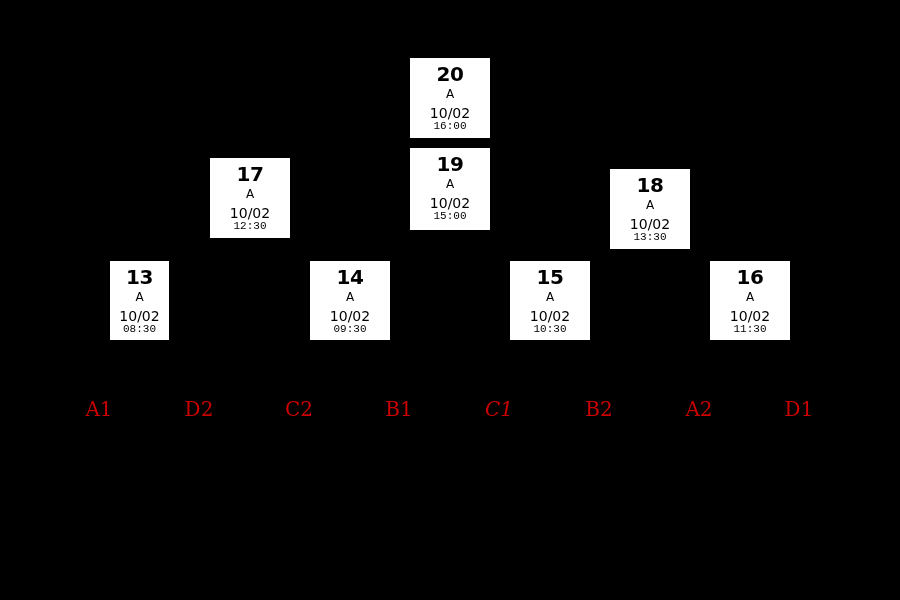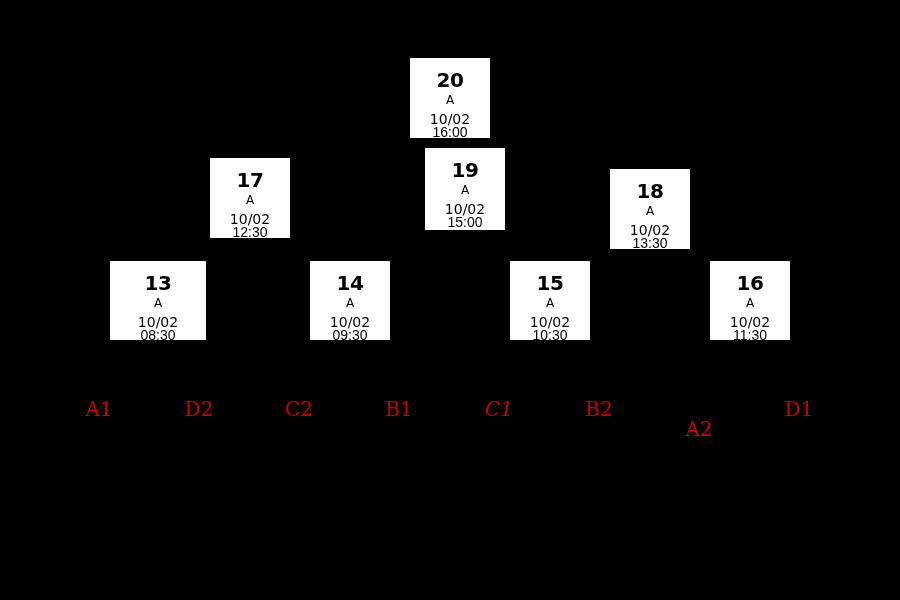--- a/index.html
+++ b/index.html
@@ -24,21 +24,21 @@
   .match-box {
     position: absolute;
     width: 80px;
     background: #ffffff;
     color: #000000;
     box-sizing: border-box;
     display: flex;
     flex-direction: column;
     align-items: center;
     justify-content: flex-start;
-    padding-top: 11px;
+    padding-top: 5px;
   }
   .match-id {
     font-family: "DejaVu Sans", sans-serif;
     font-size: 20px;
     font-weight: bold;
     line-height: 22px;
     color: #000000;
     letter-spacing: -0.5px;
   }
   .match-team {
@@ -50,22 +50,22 @@
     margin-top: 1px;
   }
   .match-date {
     font-family: "DejaVu Sans", sans-serif;
     font-size: 14px;
     line-height: 13px;
     color: #000000;
     margin-top: 5px;
   }
   .match-time {
-    font-family: Liberation Sans, sans-serif;
-    font-size: 14px;
+    font-family: Liberation Mono, monospace;
+    font-size: 11px;
     line-height: 13px;
     color: #000000;
   }
 
   
   .seed-label {
     position: absolute;
     font-family: "DejaVu Serif", serif;
     font-size: 20px;
     line-height: 16px;
@@ -73,21 +73,21 @@
     text-align: center;
     width: 60px;
     white-space: nowrap;
   }
 </style>
 </head>
 <body>
 
 <div id="stage">
   <div id="matches-layer">
-      <div class="match-box" style="left: 110px; top: 261px; width: 96px; height: 79px;">
+      <div class="match-box" style="left: 110px; top: 261px; width: 59px; height: 79px;">
         <div class="match-id">13</div>
         <div class="match-team">A</div>
         <div class="match-date">10/02</div>
         <div class="match-time">08:30</div>
       </div>
       <div class="match-box" style="left: 310px; top: 261px; width: 80px; height: 79px;">
         <div class="match-id">14</div>
         <div class="match-team">A</div>
         <div class="match-date">10/02</div>
         <div class="match-time">09:30</div>
@@ -109,36 +109,36 @@
         <div class="match-team">A</div>
         <div class="match-date">10/02</div>
         <div class="match-time">12:30</div>
       </div>
       <div class="match-box" style="left: 610px; top: 158px; width: 80px; height: 80px; margin-top: 11px;">
         <div class="match-id">18</div>
         <div class="match-team">A</div>
         <div class="match-date">10/02</div>
         <div class="match-time">13:30</div>
       </div>
-      <div class="match-box" style="left: 425px; top: 148px; width: 80px; height: 82px;">
+      <div class="match-box" style="left: 410px; top: 148px; width: 80px; height: 82px;">
         <div class="match-id">19</div>
         <div class="match-team">A</div>
         <div class="match-date">10/02</div>
         <div class="match-time">15:00</div>
       </div>
       <div class="match-box" style="left: 410px; top: 58px; width: 80px; height: 80px;">
         <div class="match-id">20</div>
         <div class="match-team">A</div>
         <div class="match-date">10/02</div>
         <div class="match-time">16:00</div>
       </div>
     </div>
   <div id="seeds-layer">
       <div class="seed-label" style="left: 69px; top: 401px;">A1</div>
       <div class="seed-label" style="left: 169px; top: 401px;">D2</div>
       <div class="seed-label" style="left: 269px; top: 401px;">C2</div>
       <div class="seed-label" style="left: 369px; top: 401px;">B1</div>
       <div class="seed-label" style="left: 469px; top: 401px; font-style: italic;">C1</div>
       <div class="seed-label" style="left: 569px; top: 401px;">B2</div>
-      <div class="seed-label" style="left: 669px; top: 401px; margin-top: 20px;">A2</div>
+      <div class="seed-label" style="left: 669px; top: 401px;">A2</div>
       <div class="seed-label" style="left: 769px; top: 401px;">D1</div>
     </div>
 </div>
 
 </body></html>

